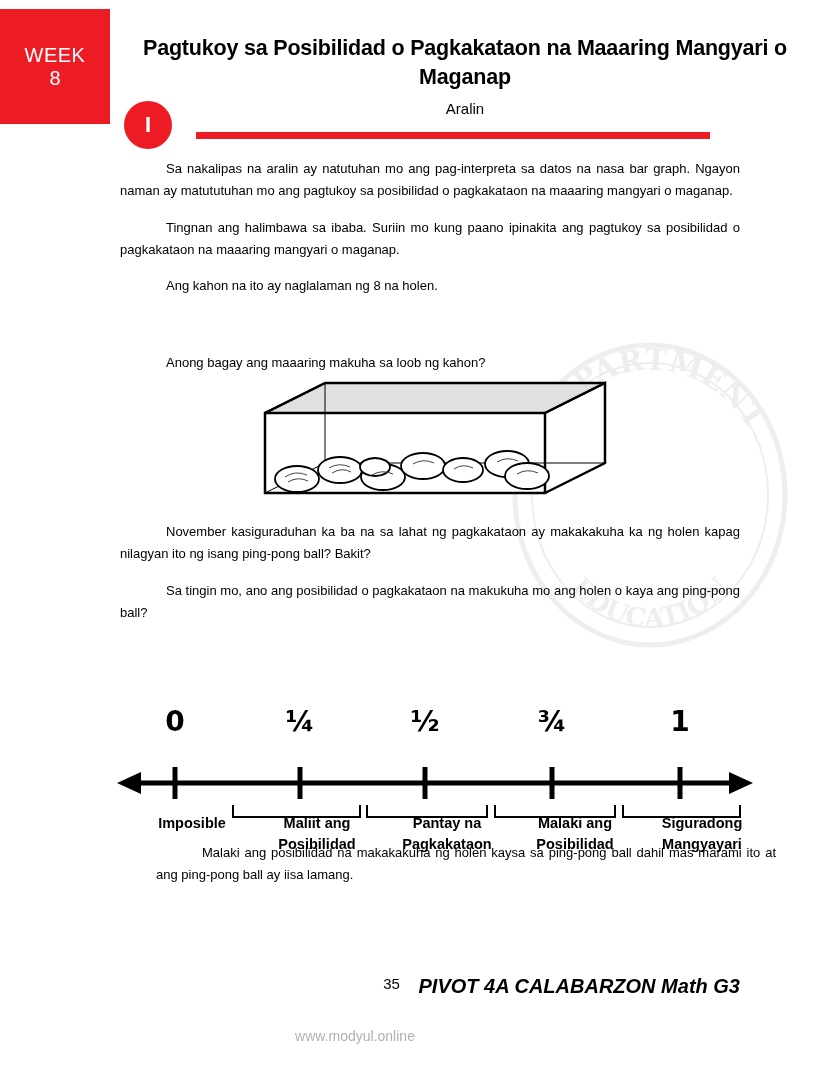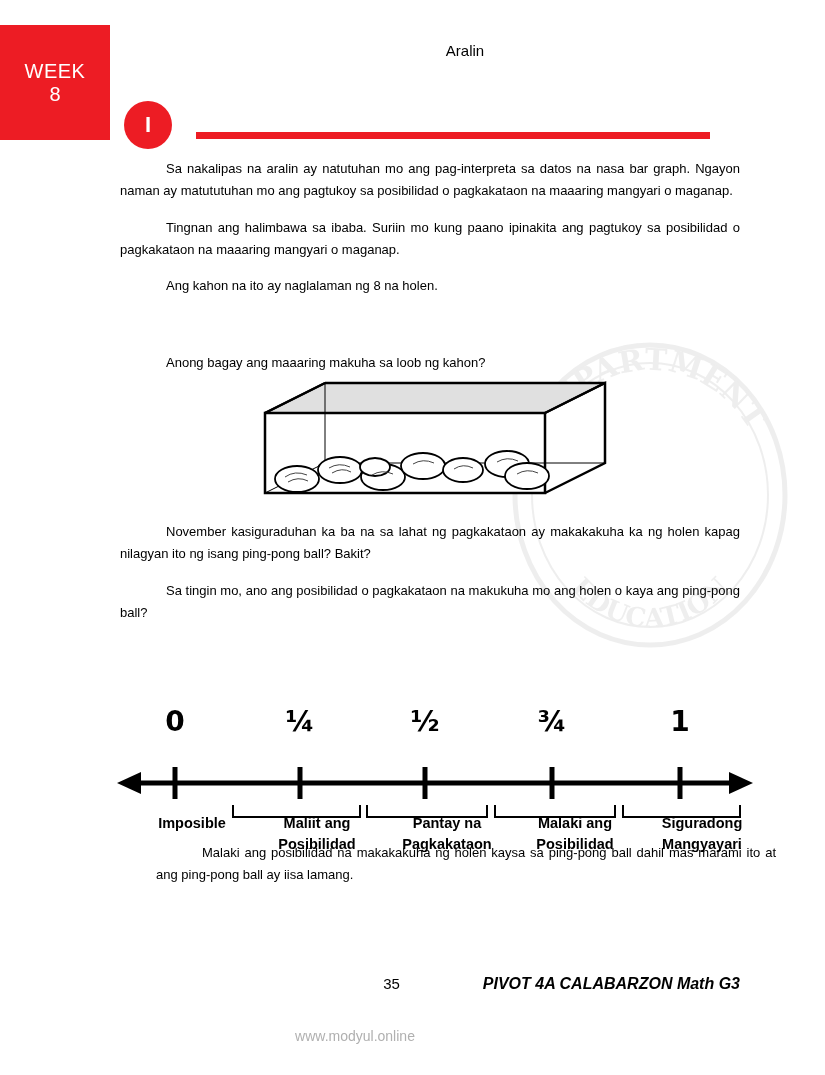--- a/index.html
+++ b/index.html
@@ -19,21 +19,21 @@
   .page {
     position: relative;
     width: 825px;
     height: 1075px;
   }
 
   
   .week-tab {
     position: absolute;
     left: 0;
-    top: 25px;
+    top: 9px;
     width: 110px;
     height: 115px;
     background: #ed1c24;
     color: #ffffff;
     display: flex;
     flex-direction: column;
     align-items: center;
     justify-content: center;
     line-height: 1.15;
   }
@@ -174,21 +174,21 @@
     left: 0;
     top: 975px;
     width: 783px;
     text-align: center;
     font-size: 15px;
   }
   .footer-right {
     position: absolute;
     right: 85px;
     top: 975px;
-    font-size: 16px;
+    font-size: 20px;
     font-style: italic;
     font-weight: bold;
   }
   .site-url {
     position: absolute;
     left: 0;
     top: 1028px;
     width: 710px;
     text-align: center;
     font-size: 14px;
@@ -199,20 +199,21 @@
 <body>
 
 <div class="page">
 
   <div class="week-tab">
     <span class="wk-label">WEEK</span>
     <span class="wk-num">8</span>
   </div>
 
   <div class="title-block">
+    <div class="doc-title">Pagtukoy sa Posibilidad o Pagkakataon na Maaaring Mangyari o Maganap</div>
     <div class="subtitle">Aralin</div>
   </div>
   <div class="lesson-badge">I</div>
   <div class="header-rule"></div>
 
   <div class="watermark">
     <svg width="300" height="330" viewBox="0 0 300 330">
       <ellipse cx="150" cy="165" rx="135" ry="150" fill="none" stroke="#777" stroke-width="5"></ellipse>
       <ellipse cx="150" cy="165" rx="118" ry="132" fill="none" stroke="#777" stroke-width="2"></ellipse>
       <path id="wmtop" d="M 30 175 A 120 135 0 0 1 270 175" fill="none"></path>

